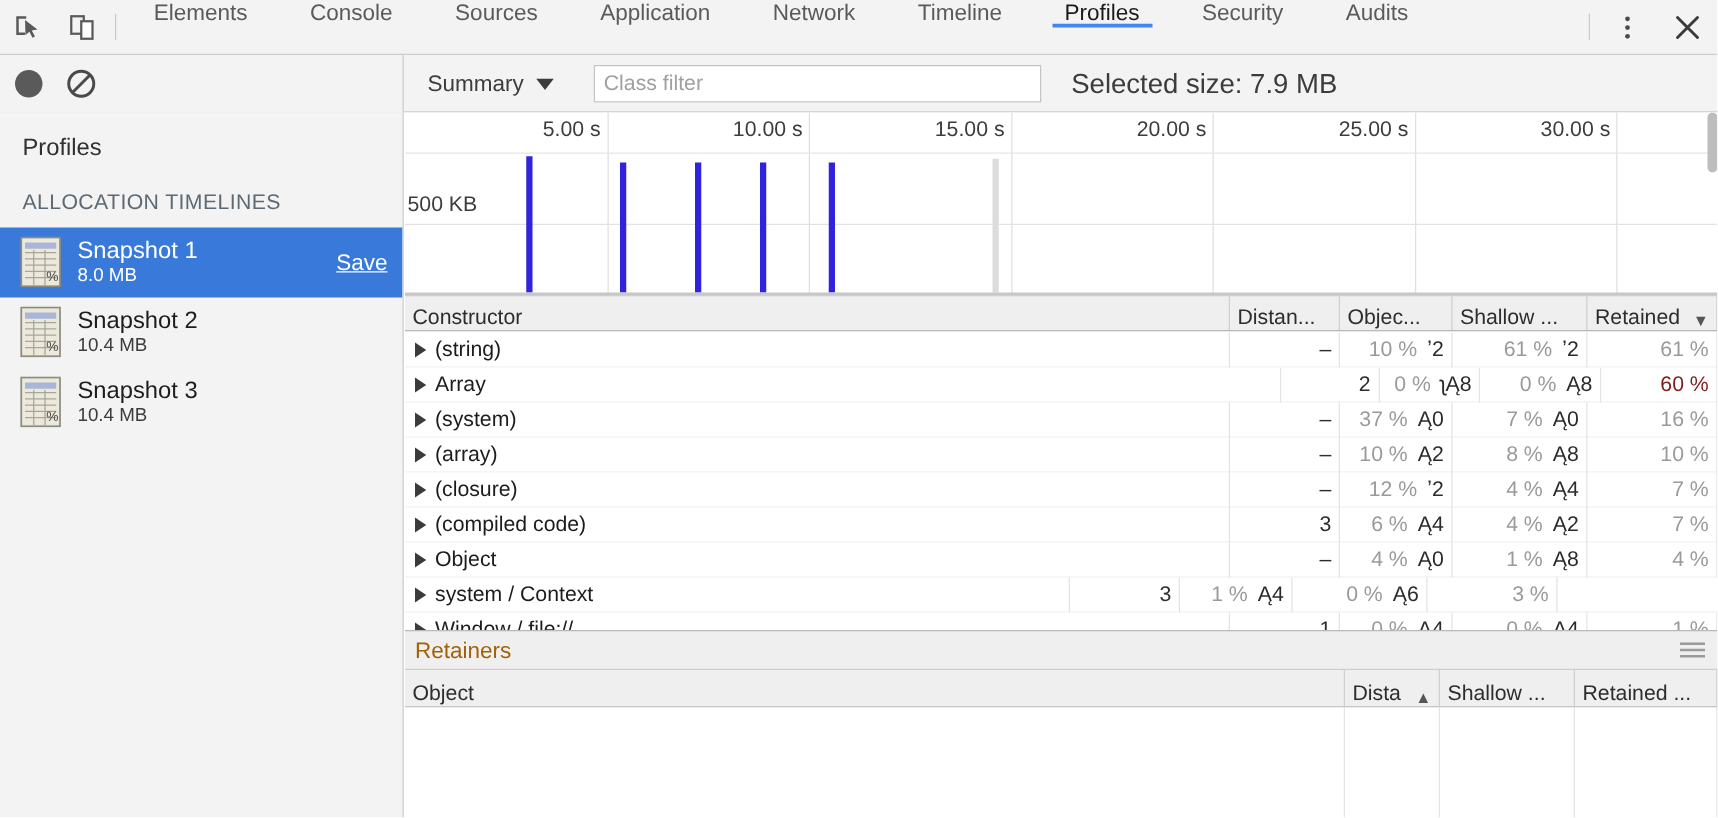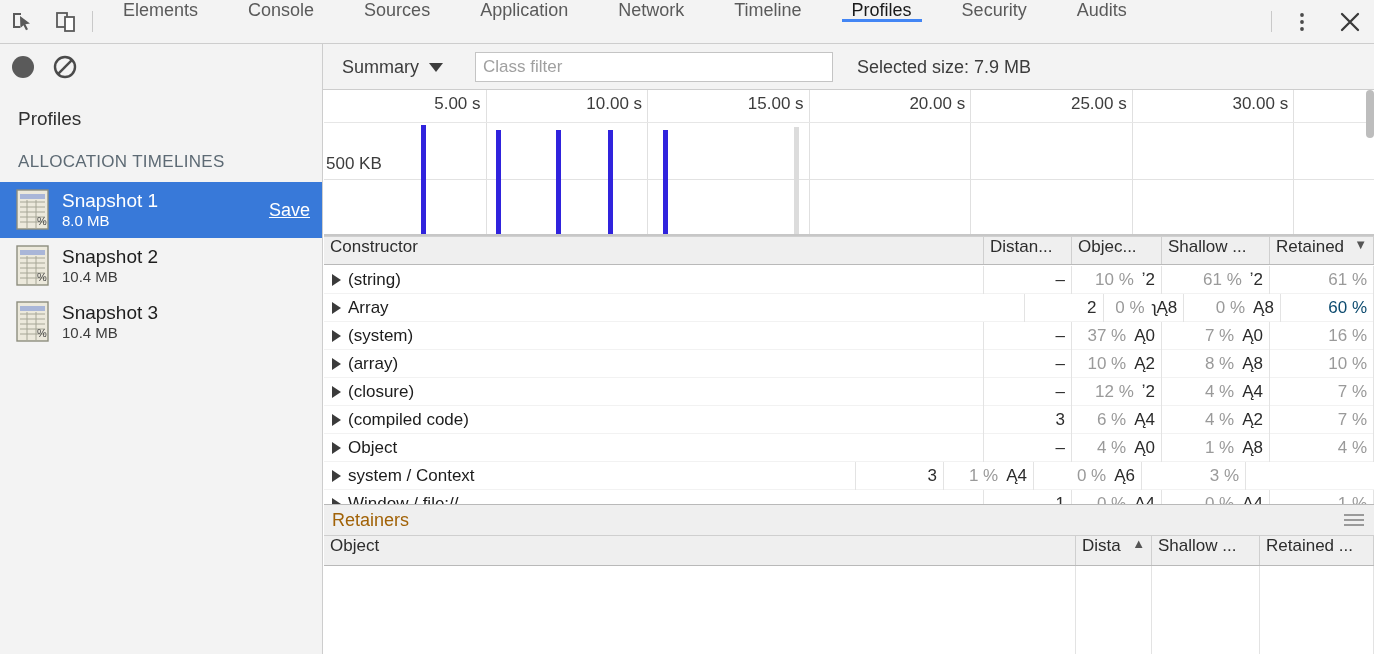--- a/index.html
+++ b/index.html
@@ -76,21 +76,21 @@
     border-right: 7px solid transparent; border-top: 9px solid #3c3c3c;
   }
   .class-filter {
     margin-left: 22px; width: 358px; height: 30px;
     background: #ffffff; border: 1px solid #c4c4c4;
     font-size: 17px; color: #9b9b9b; padding: 0 7px;
     font-family: "Liberation Sans", sans-serif;
   }
   .class-filter::placeholder { color: #a0a0a0; }
   .sel-size {
-    margin-left: 24px; font-size: 18px; color: #3c3c3c; white-space: nowrap;
+    margin-left: 24px; font-size: 22px; color: #3c3c3c; white-space: nowrap;
   }
 
   
   .sidebar {
     position: absolute; left: 0; top: 90px; width: 323px; bottom: 0;
     background: #f3f3f3; border-right: 1px solid #cdcdcd;
     overflow: hidden;
   }
   .sb-title {
     font-size: 19px; color: #303030; padding: 18px 0 0 18px;
@@ -154,21 +154,21 @@
   
   .grid {
     position: absolute; left: 324px; top: 236px; right: 0; height: 268px;
     background: #ffffff; overflow: hidden;
   }
   .grid-head {
     display: flex; height: 29px; background: #efefef;
     border-bottom: 1px solid #b9b9b9; border-top: 1px solid #cfcfcf;
   }
   .gh {
-    font-size: 17px; color: #2d2d2d; display: flex; align-items: flex-start;
+    font-size: 17px; color: #2d2d2d; display: flex; align-items: flex-end;
     padding: 0 6px; border-right: 1px solid #cfcfcf;
     overflow: hidden; white-space: nowrap; cursor: pointer;
   }
   .gh.sorted { position: relative; }
   .sort-ico { margin-left: auto; font-size: 13px; color: #555; }
   .grid-body { position: absolute; left: 0; right: 0; top: 30px; bottom: 0; }
   .grow {
     display: flex; height: 28px; align-items: center;
     border-bottom: 1px solid #f2f2f2;
   }
@@ -421,21 +421,21 @@
           </div>
           <div class="gc num" style="width: 88px;">2</div>
           <div class="gc pair" style="width: 90px;">
             <span class="pv">0 %</span>
             <span class="pn">ʅĄ8</span>
           </div>
           <div class="gc pair" style="width: 108px;">
             <span class="pv">0 %</span>
             <span class="pn">Ą8</span>
           </div>
-          <div class="gc num" style="width: 104px; color: #0c4a6e;">60 %</div>
+          <div class="gc num" style="width: 104px; color: #7f1d1d;">60 %</div>
         </div>
         <div class="grow">
           <div class="gc ctor" style="width: 660px;">
             <span class="disc"></span>
             <span>(system)</span>
           </div>
           <div class="gc num" style="width: 88px;">–</div>
           <div class="gc pair" style="width: 90px;">
             <span class="pv">37 %</span>
             <span class="pn">Ą0</span>

